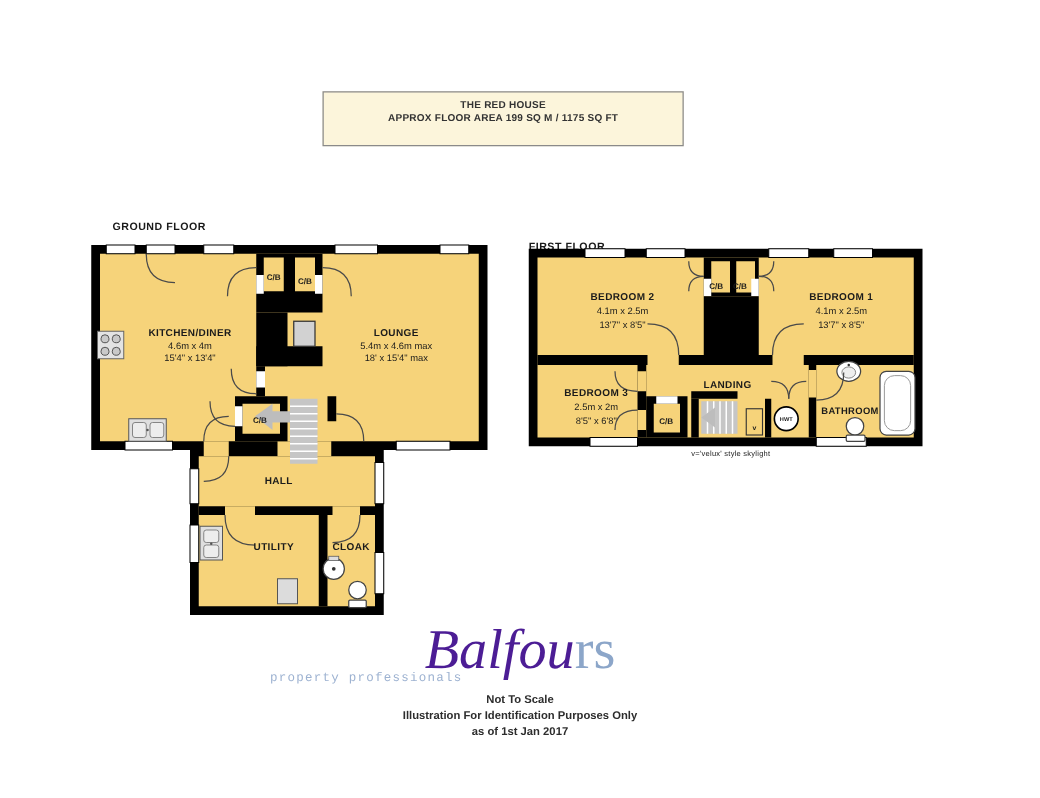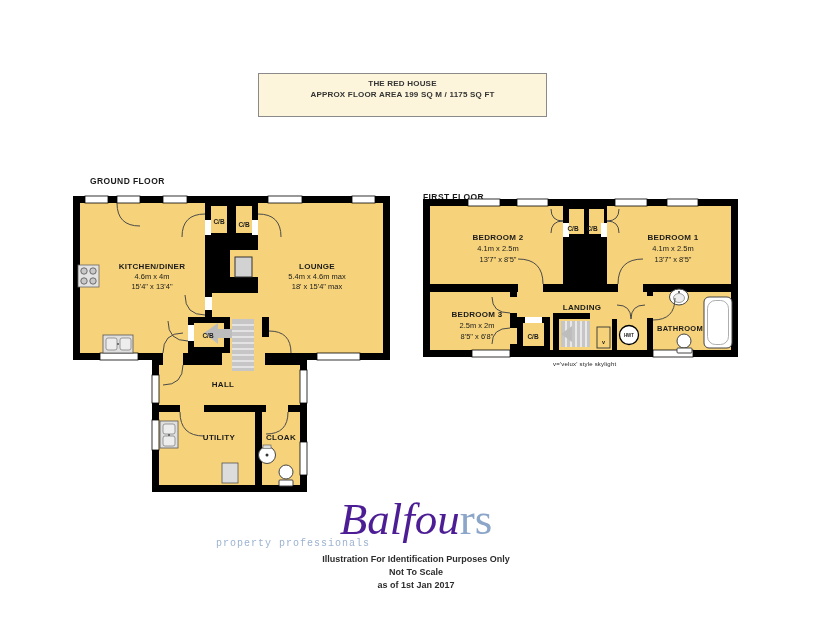--- a/index.html
+++ b/index.html
@@ -266,18 +266,18 @@
   </svg>
 
   <div class="skylight-note">v='velux' style skylight</div>
 
   <div class="logo">
     <span class="logo-dark">Balfou</span><span class="logo-light">rs</span>
   </div>
   <div class="tagline">property professionals</div>
 
   <div class="footer">
+    <div>Not To Scale</div>
     <div>Illustration For Identification Purposes Only</div>
-    <div>Not To Scale</div>
     <div>as of 1st Jan 2017</div>
   </div>
 
 </div>
 
 </body></html>

